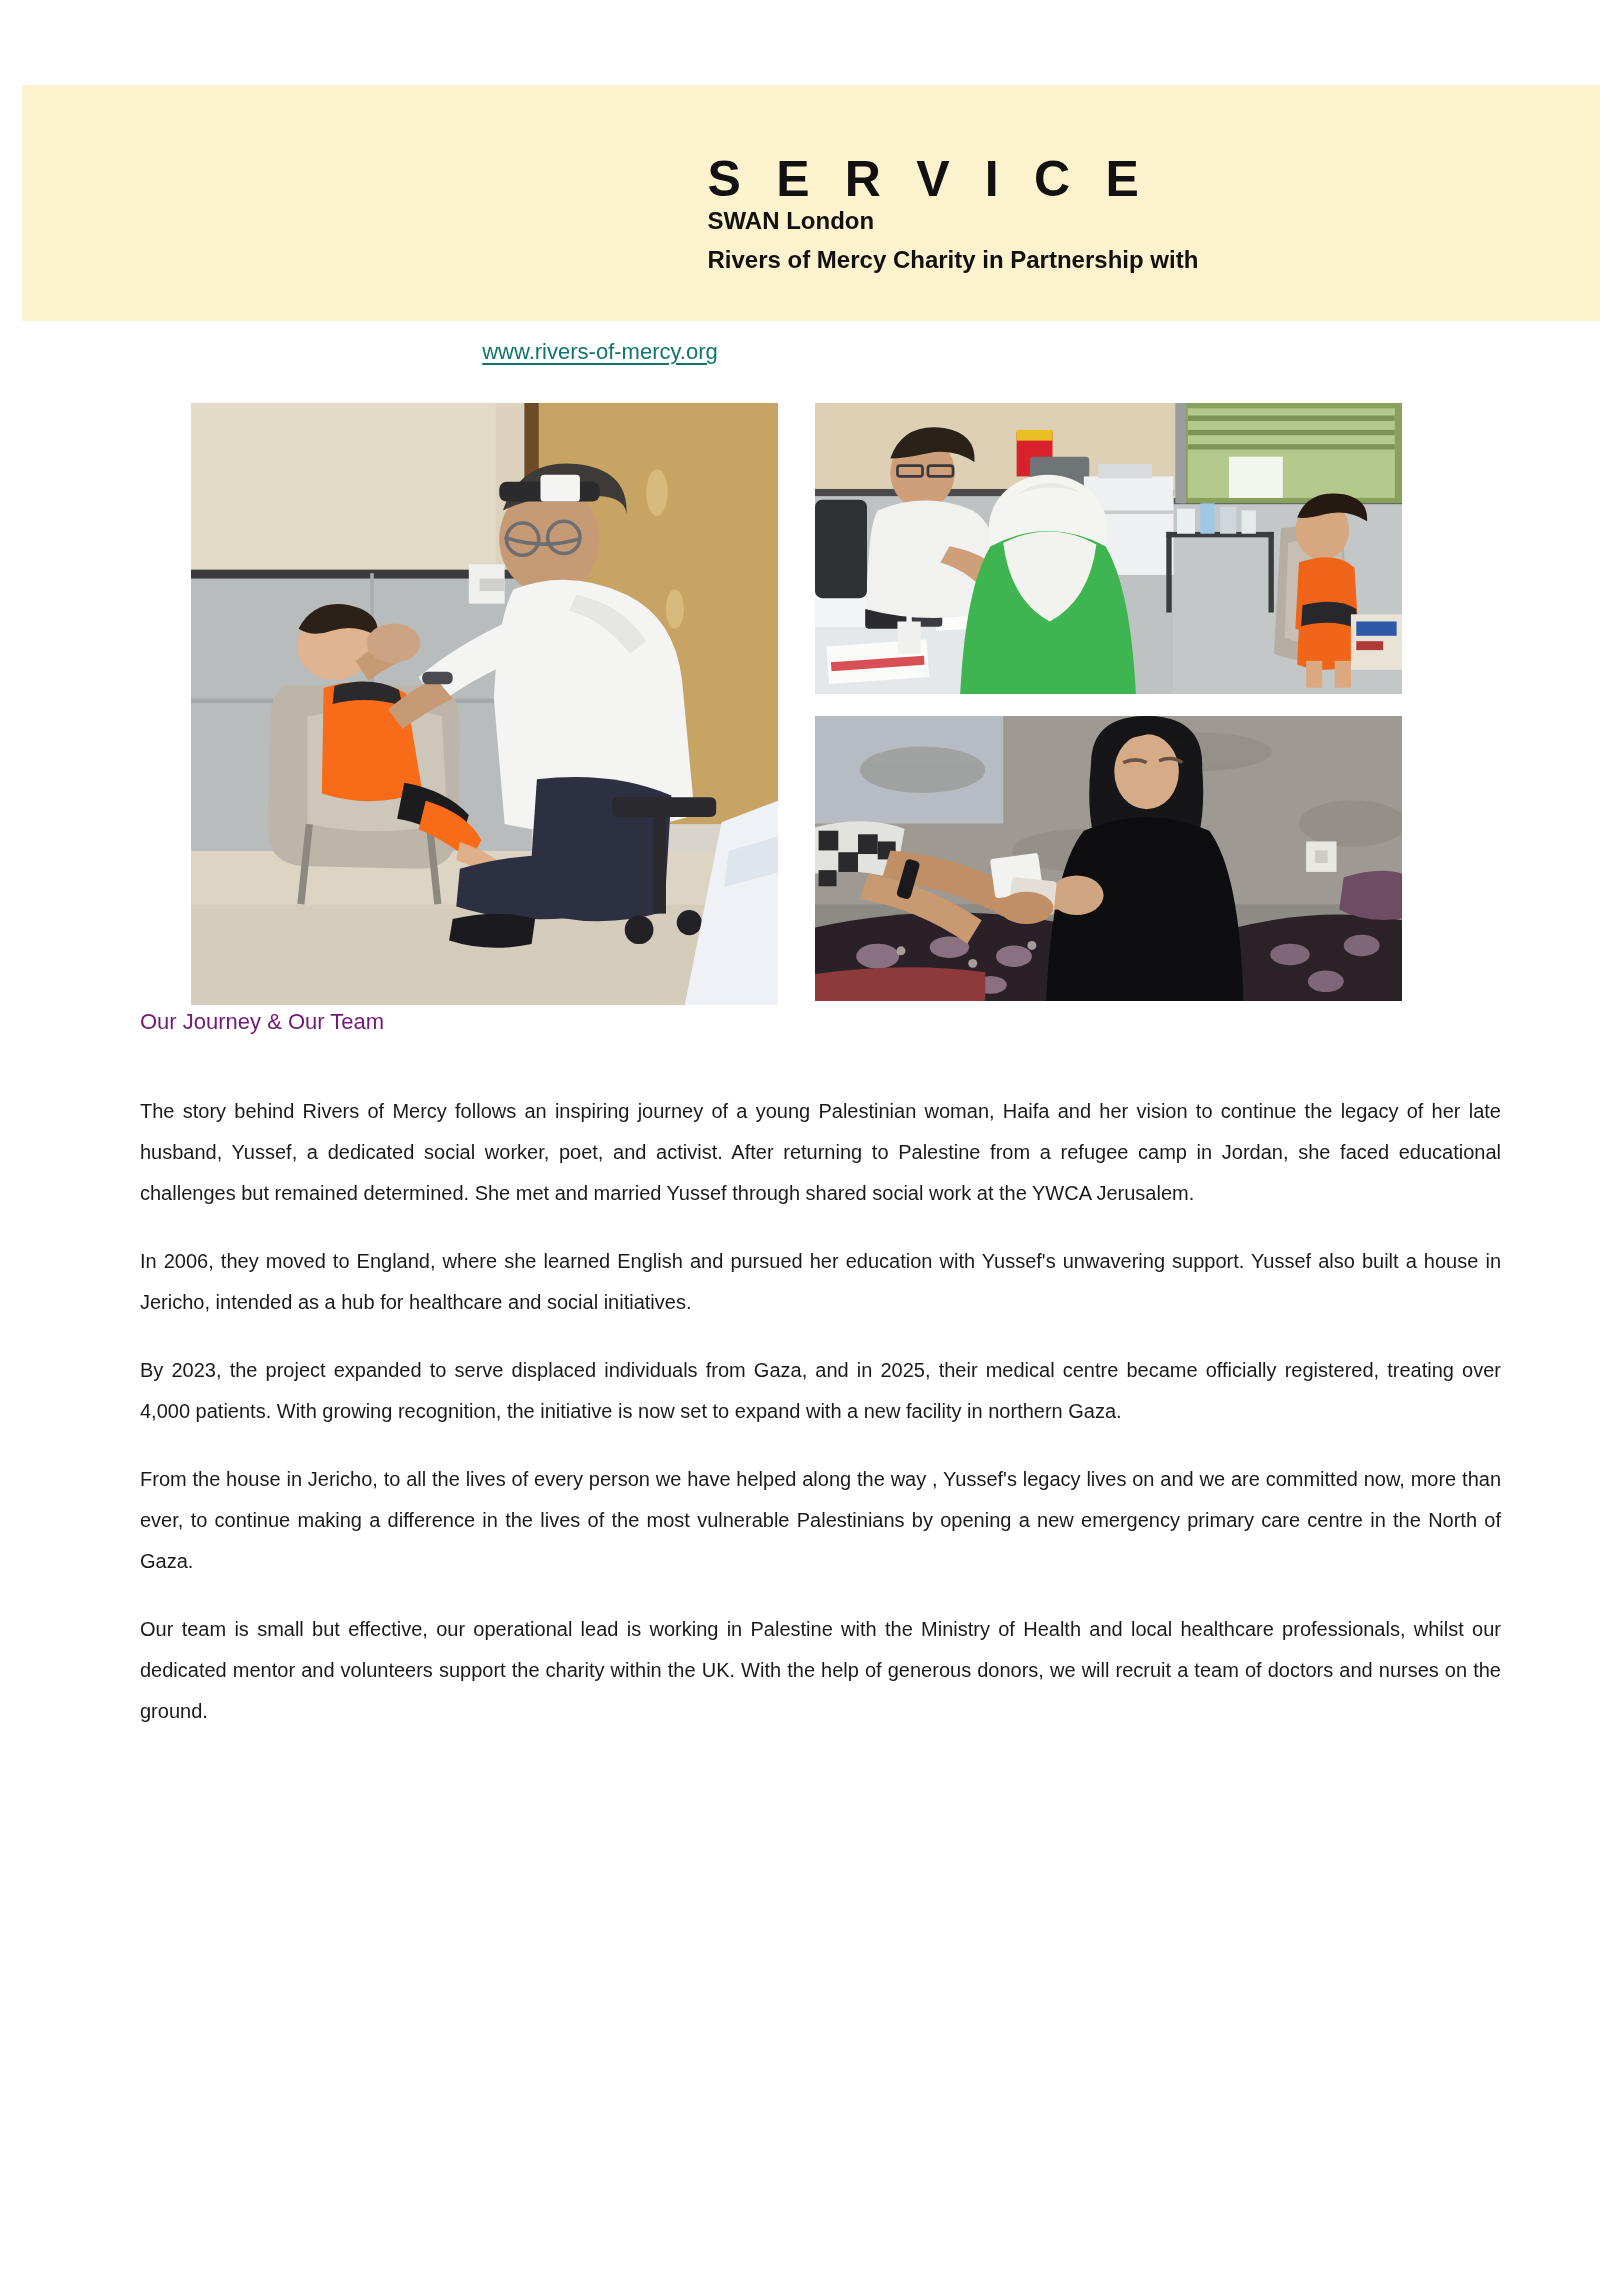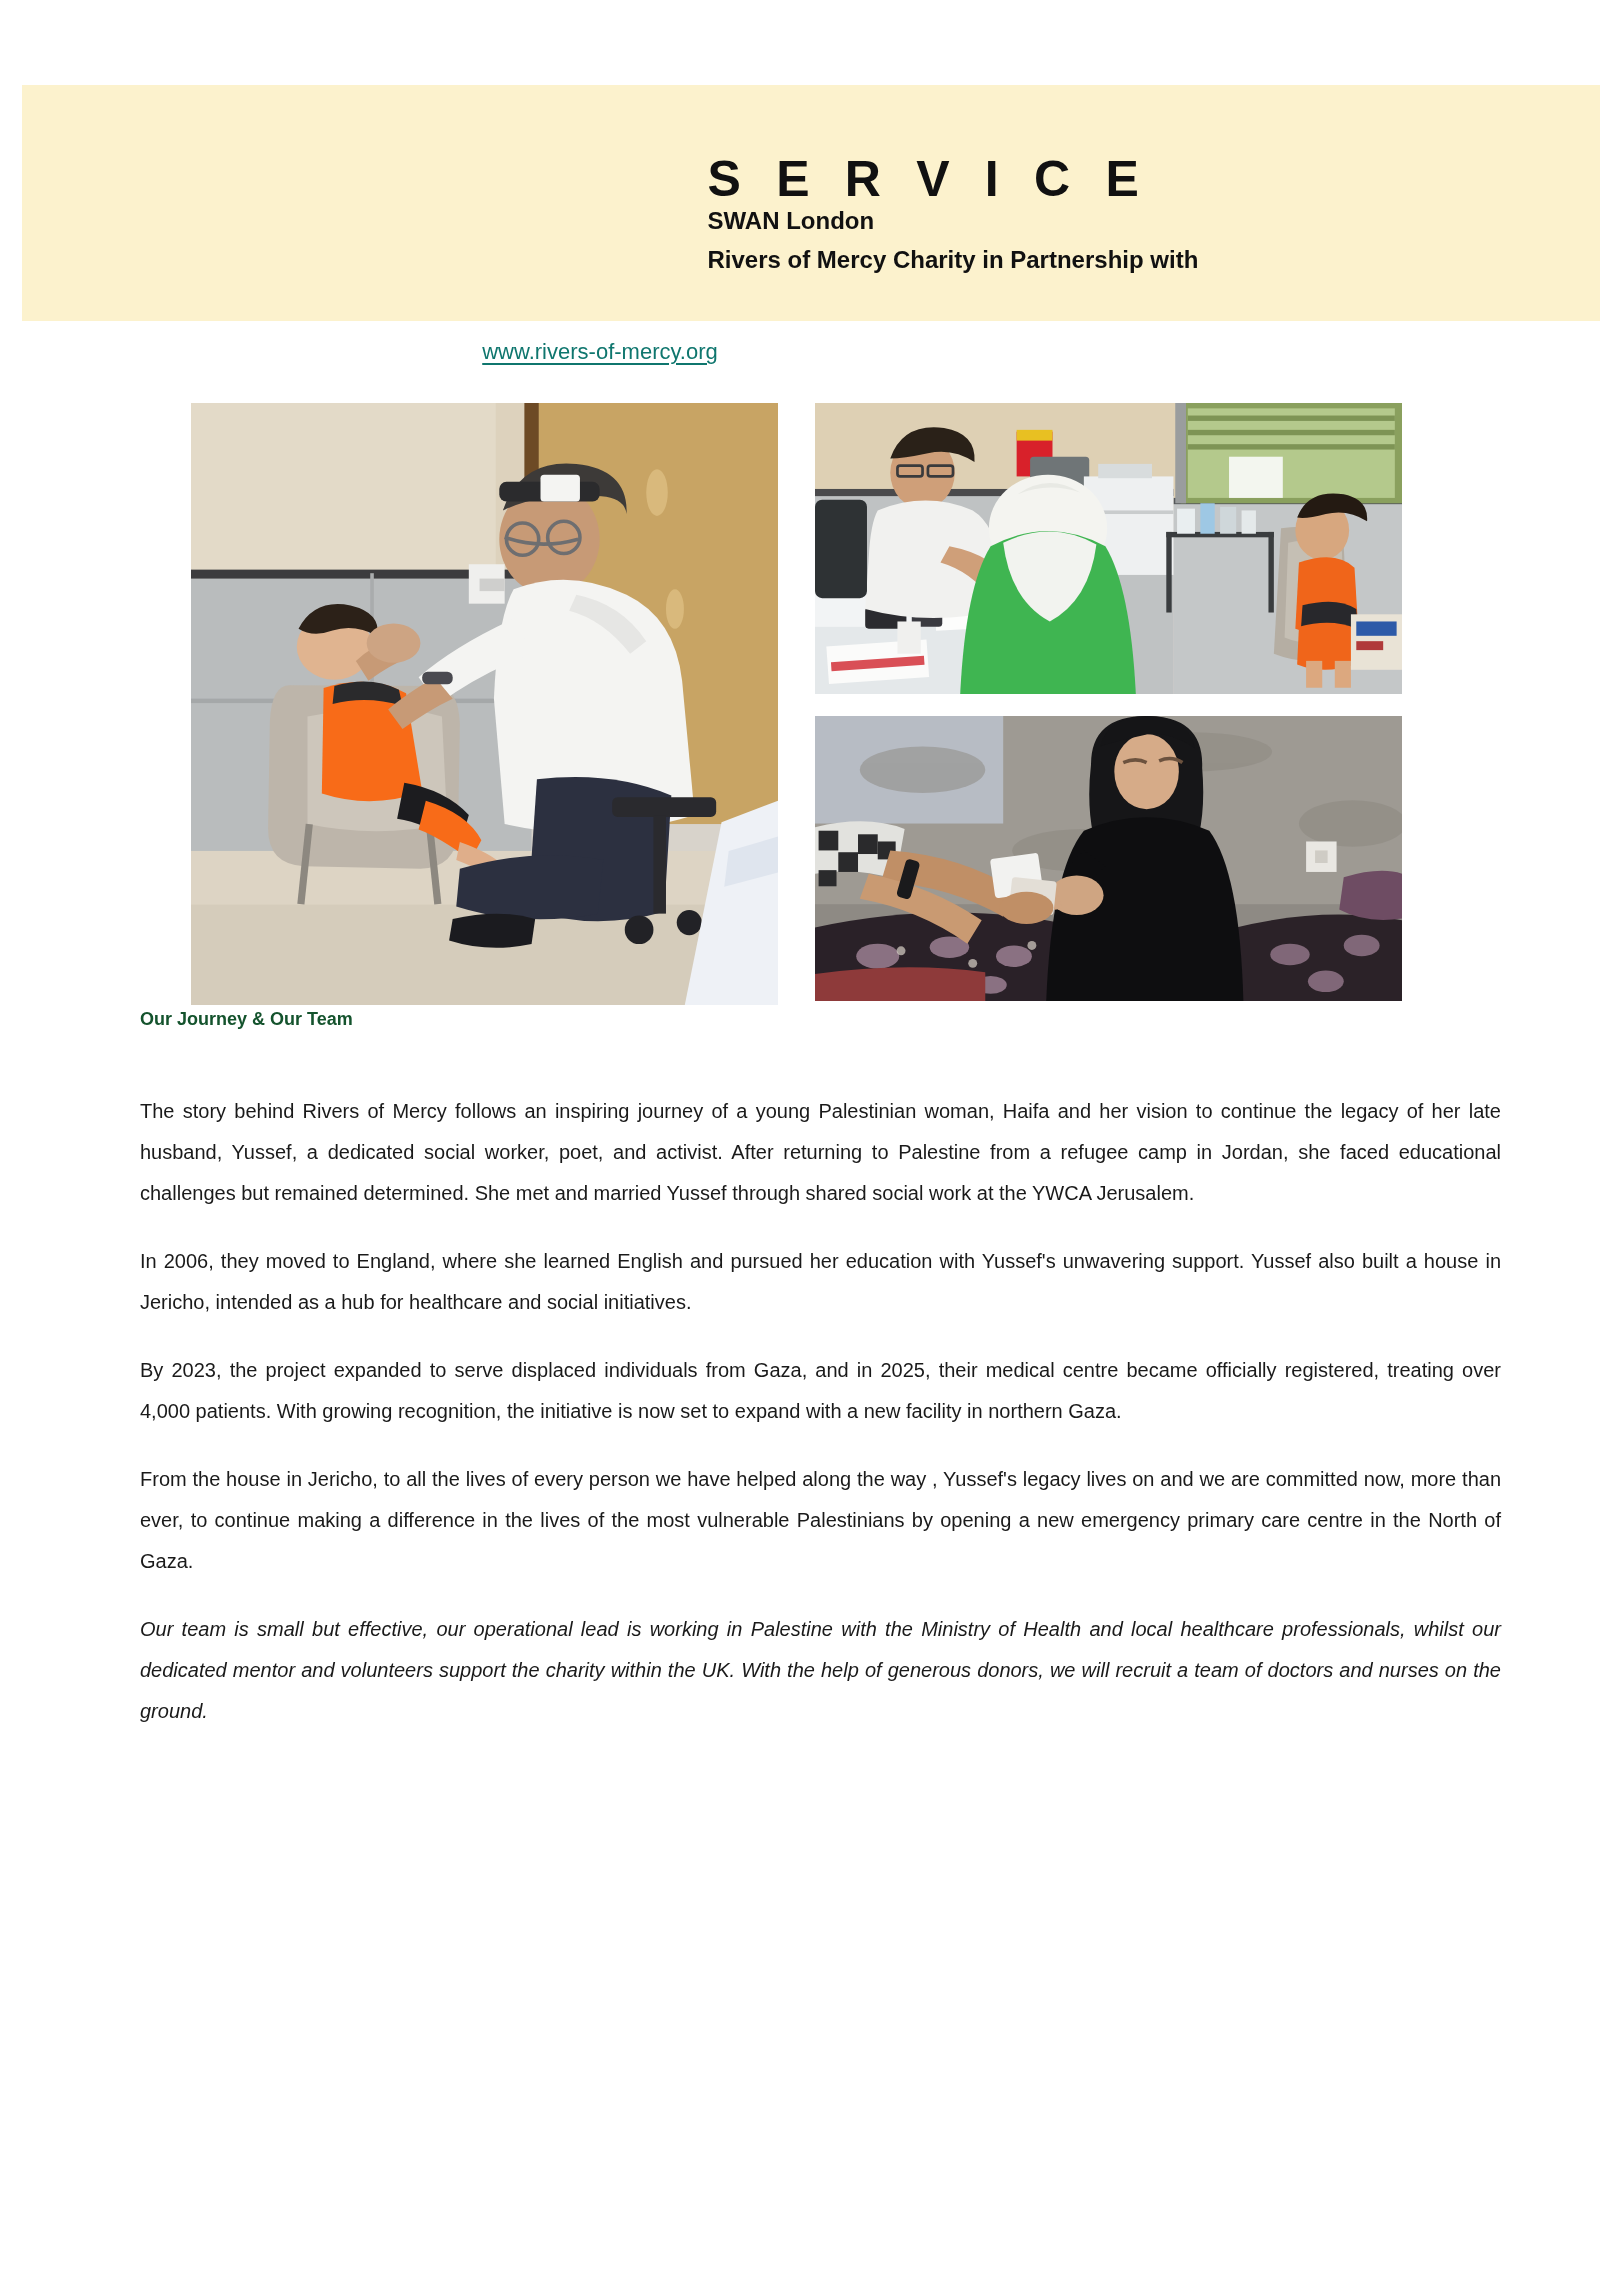--- a/index.html
+++ b/index.html
@@ -102,38 +102,38 @@
   .photo-tr    { left: 815px; top: 403px;  width: 587px; height: 291px; }
   .photo-br    { left: 815px; top: 716px;  width: 587px; height: 285px; }
 
   .ph-svg { display: block; width: 100%; height: 100%; }
 
   
   .section-heading {
     position: absolute;
     left: 140px;
     top: 1009px;
-    font-size: 18px;
-    font-weight: bold;
-    color: #14532d;
+    font-size: 22px;
+    font-weight: normal;
+    color: #701a75;
   }
   .body-text {
     position: absolute;
     left: 140px;
     top: 1091px;
     width: 1361px;
   }
   .para {
     font-size: 20px;
     line-height: 41px;
     text-align: justify;
     color: #1a1a1a;
     margin: 0 0 27px 0;
   }
-  .para:last-child { margin-bottom: 0; font-style: italic; }
+  .para:last-child { margin-bottom: 0; }
 </style>
 </head>
 <body>
 
 <div class="banner">
 
 
   <div class="banner-title" style="left:686px; top:40px;">S E R V I C E</div>
 
   <div class="banner-sub" style="left:686px; top:116px;">

